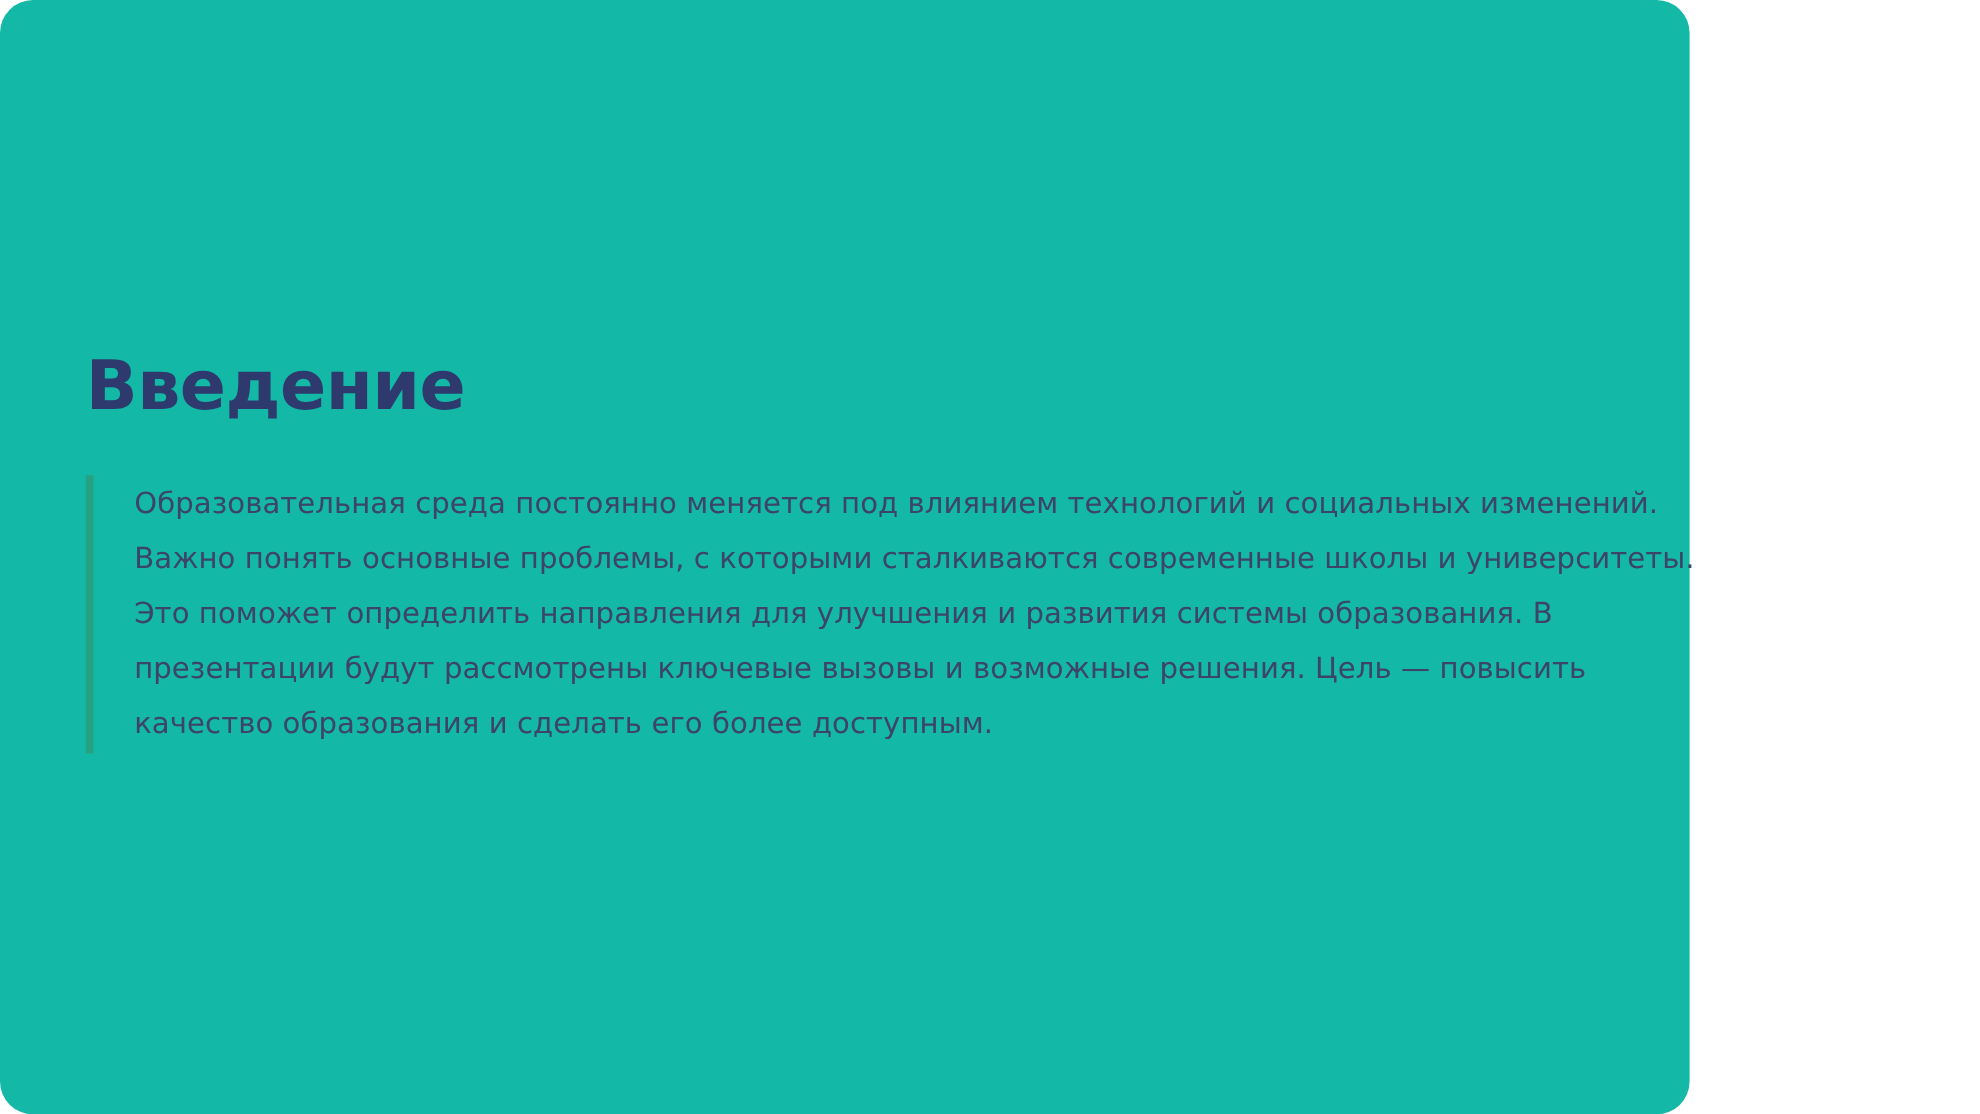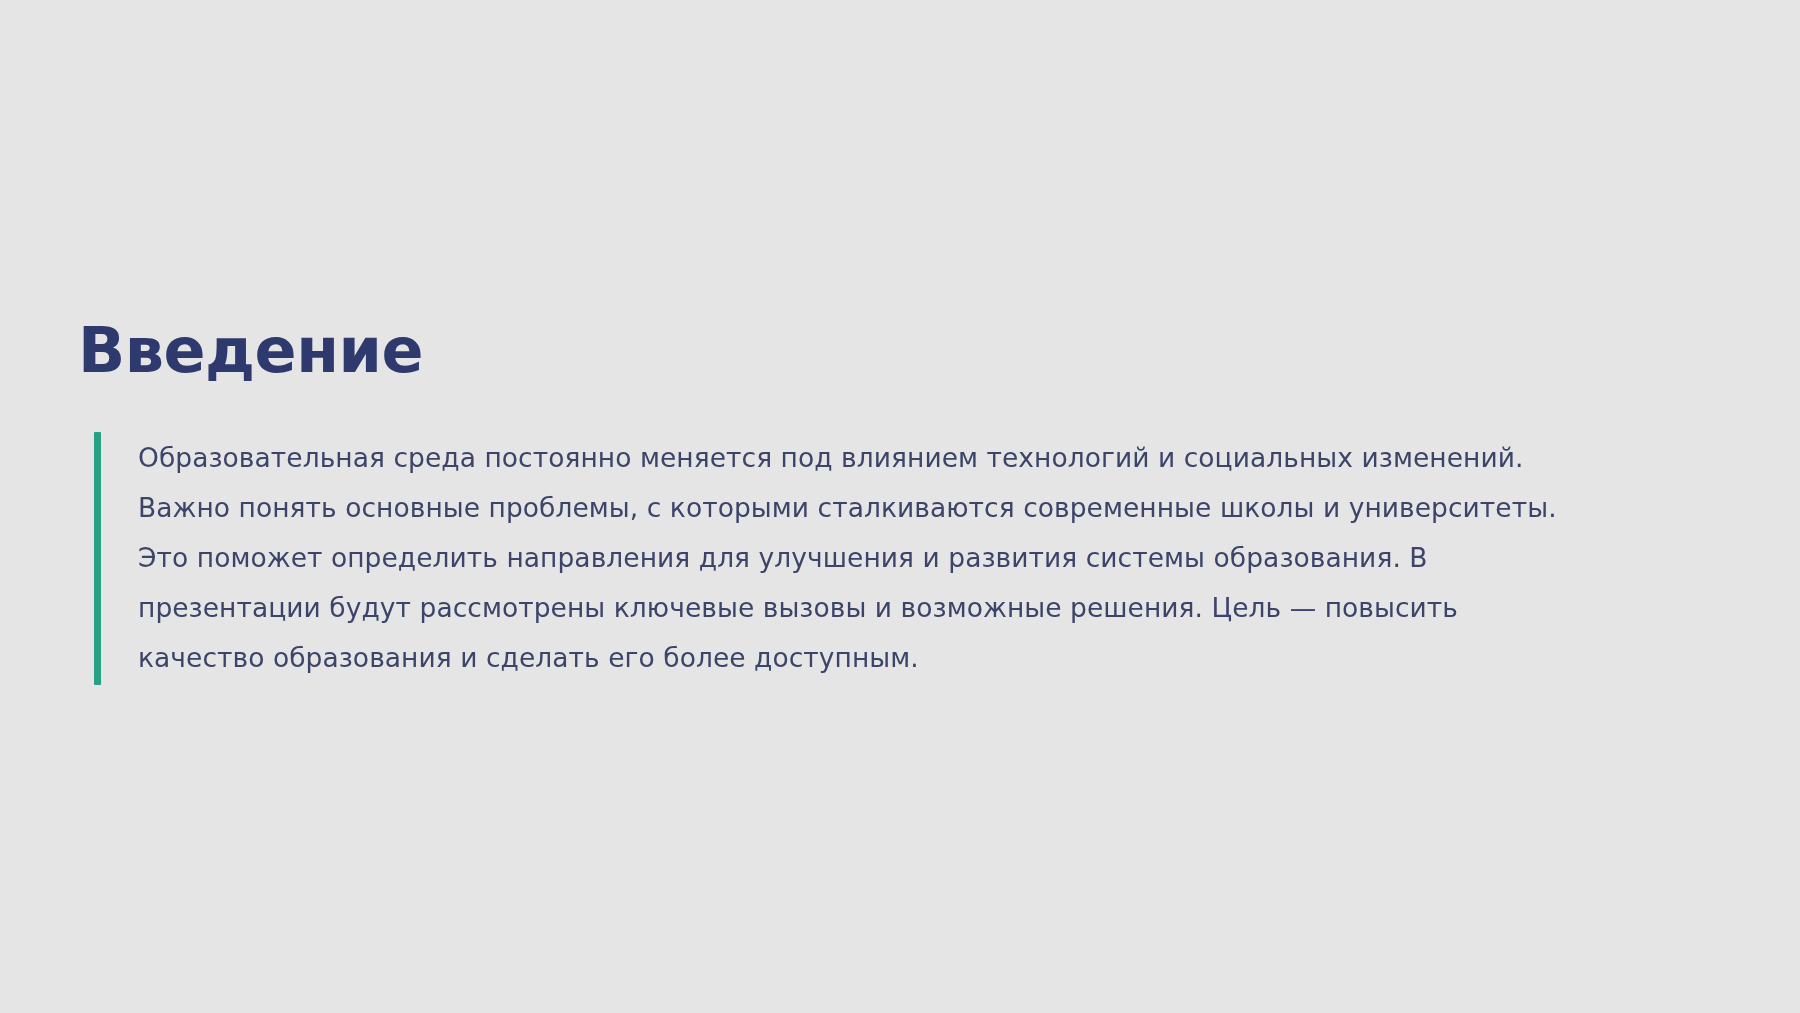--- a/index.html
+++ b/index.html
@@ -10,24 +10,25 @@
   body {
     width: 1800px;
     height: 1013px;
     background: #ffffff;
     font-family: "Liberation Sans", "DejaVu Sans", sans-serif;
     overflow: hidden;
   }
 
   .slide {
     position: relative;
-    width: 1800px;
+    width: 1536px;
     height: 1013px;
-    background: #e5e5e5;
+    background: #14b8a6;
     box-sizing: border-box;
+    border-radius: 30px;
   }
 
   .slide-body {
     position: absolute;
     left: 78px;
     top: 318px;
     width: 1640px;
   }
 
   .slide-title {
@@ -38,21 +39,20 @@
     letter-spacing: -0.5px;
     color: #2e3a6e;
     margin: 0;
     white-space: nowrap;
   }
 
   .body-block {
     margin-top: 49px;
     display: flex;
     align-items: stretch;
-    margin-left: 16px;
   }
 
   .accent-bar {
     flex: 0 0 auto;
     width: 7px;
     background: #27a183;
     border-radius: 1px;
     align-self: stretch;
   }
 

